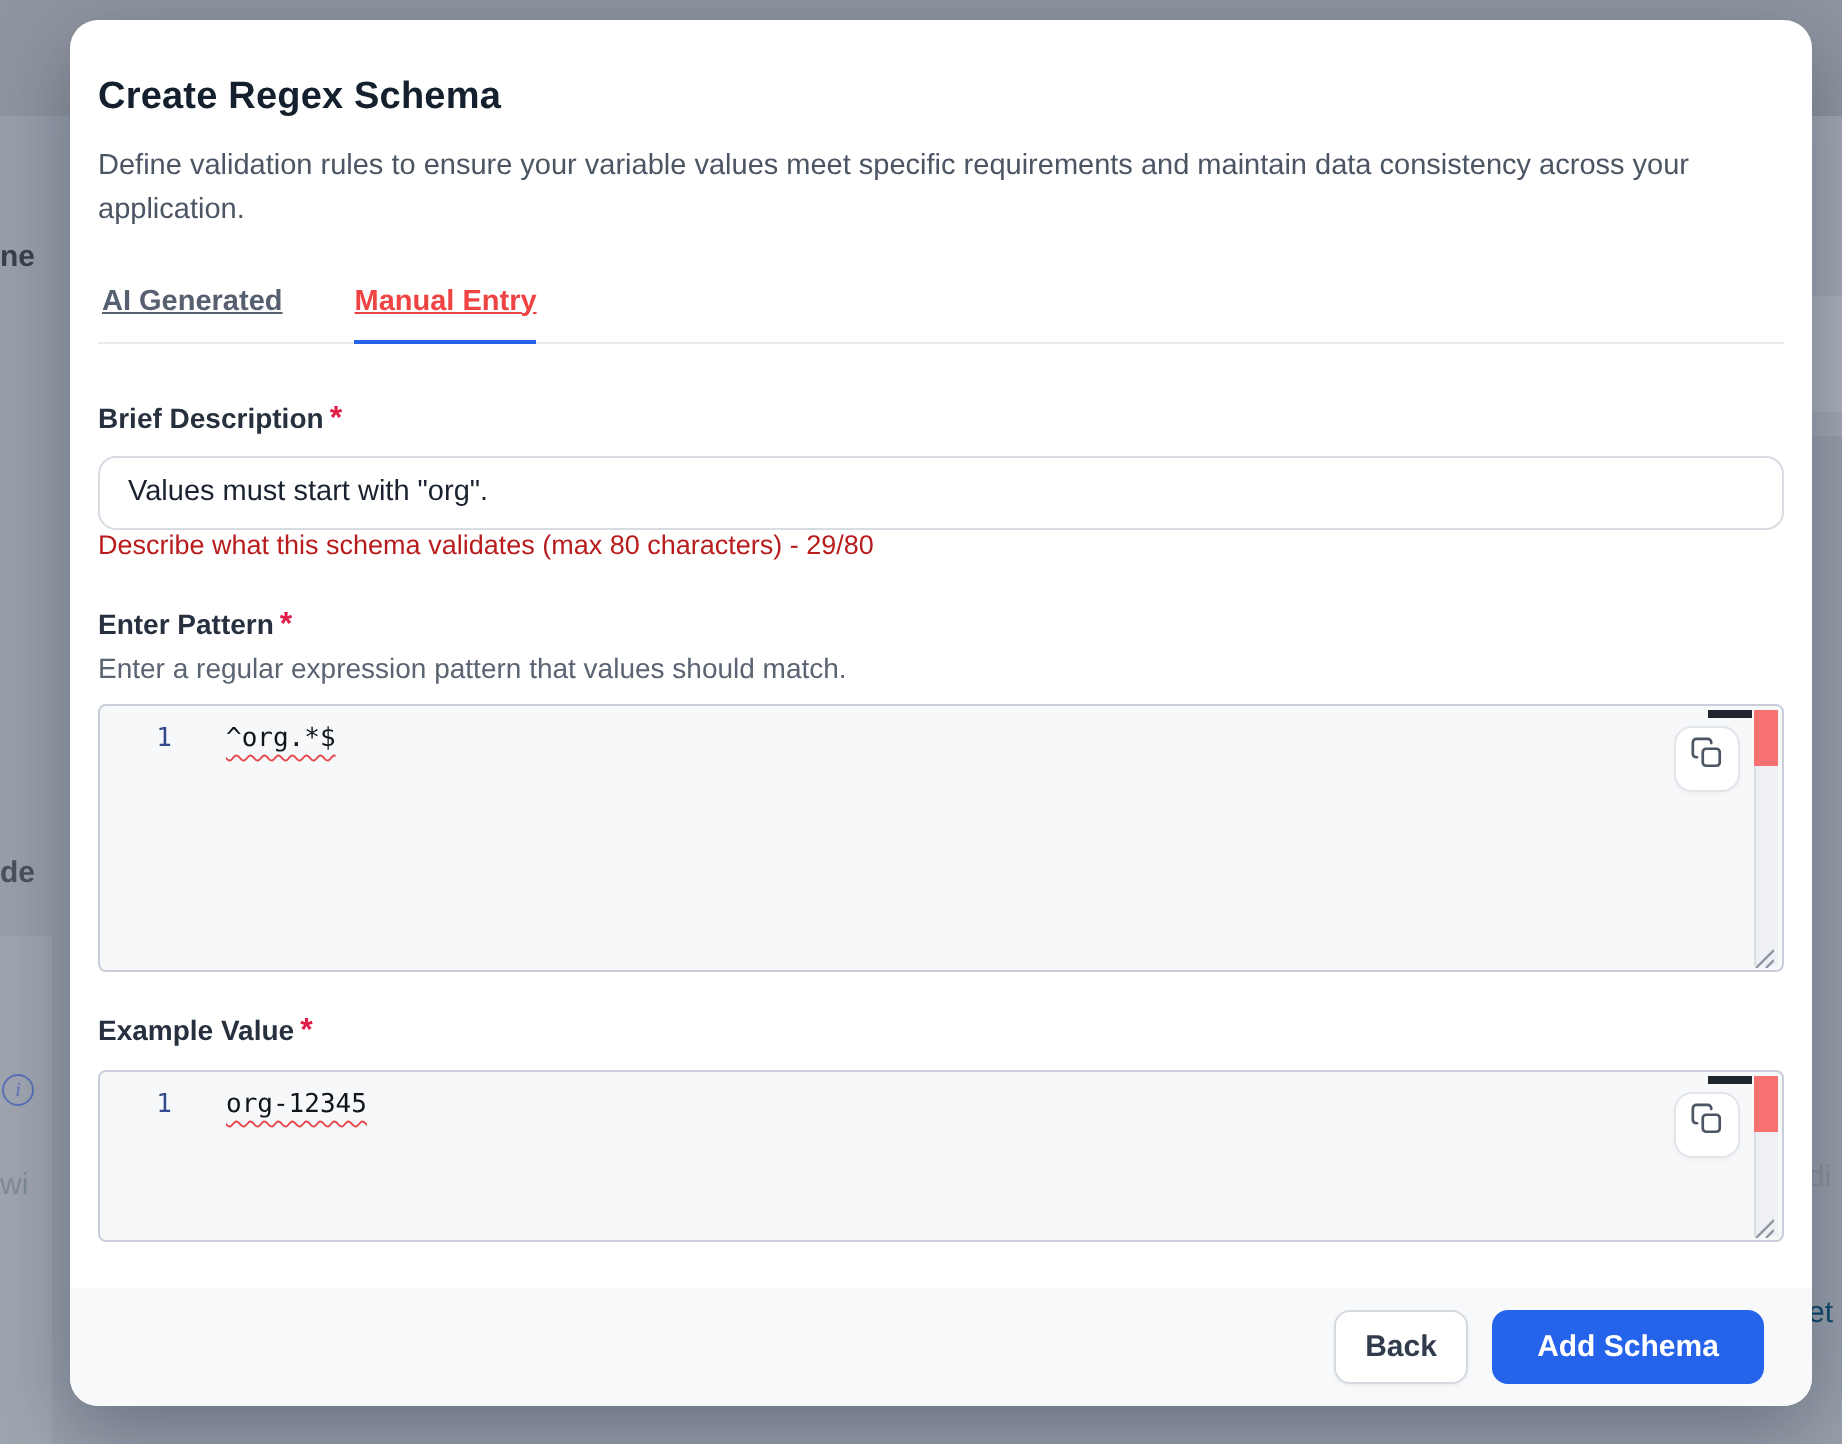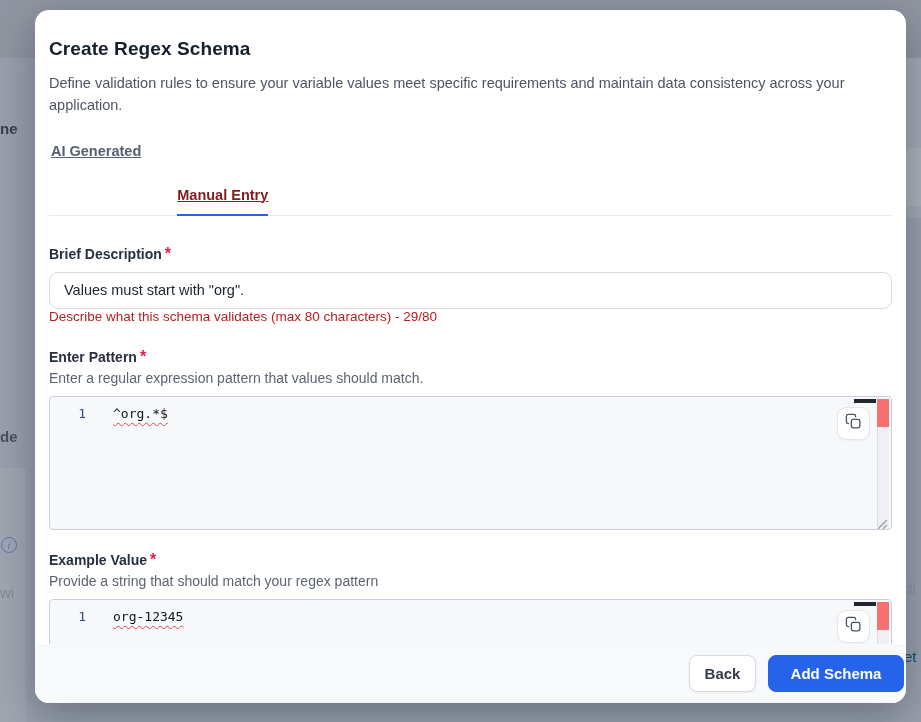--- a/index.html
+++ b/index.html
@@ -24,21 +24,21 @@
   
   .modal { position:absolute; left:35px; top:10px; width:871px; height:693px; background:#ffffff; border-radius:14px; box-shadow:0 12px 40px rgba(15,23,42,0.35); padding:28px 14px 0 14px; }
 
   .modal-title { font-size:19px; font-weight:700; color:#15202e; letter-spacing:.1px; }
   .modal-desc { margin-top:13px; font-size:14.5px; line-height:1.5; color:#4c5564; max-width:818px; }
 
   
   .tabs { margin-top:26px; border-bottom:1px solid #e8eaef; display:flex; gap:36px; padding-left:2px; }
   .tab { font-size:14.5px; font-weight:600; padding-bottom:11px; cursor:pointer; border-bottom:2px solid transparent; margin-bottom:-1px;text-decoration:underline; }
   .tab.inactive { color:#566070; }
-  .tab.active { color:#7f1d1d; border-bottom-color:#2563eb;margin-top:44px; }
+  .tab.active { color:#ef4444; border-bottom-color:#2563eb; }
 
   
   .field-label { font-size:14px; font-weight:600; color:#27303f; }
   .req { color:#e11d48; margin-left:3px; font-weight:600; }
   .field-hint { font-size:14px; color:#5b6473; margin-top:4px; }
 
   .sec-brief { margin-top:29px; }
   .text-input { margin-top:9px; width:843px; height:37px; border:1px solid #d7dbe2; border-radius:9px; background:#fff; font-size:14.5px; color:#1a2230; padding:0 14px; font-family:"Liberation Sans", sans-serif; outline:none; display:block; }
   .helper { font-size:13.5px; color:#b91c1c; margin-top:0; }
 
@@ -53,21 +53,21 @@
   .gutter { width:36px; text-align:right; color:#33498c; flex:none; user-select:none; }
   .code-cell { padding-left:27px; }
   .code-text { color:#111418; text-decoration:underline wavy #e5484d 1px; text-underline-offset:4px; text-decoration-skip-ink:none; white-space:pre; }
   .scroll-track { position:absolute; top:2px; bottom:2px; right:2px; width:12px; background:#eef0f4; border-left:1px solid #dadde3; }
   .lint-marker { position:absolute; top:2px; right:2px; width:12px; height:28px; background:#f87171; }
   .ruler-dark { position:absolute; top:2px; right:15px; width:22px; height:4px; background:#20262e; }
   .copy-btn { position:absolute; top:10px; right:21px; width:33px; height:33px; background:#fff; border:1px solid #e2e5ea; border-radius:9px; display:flex; align-items:center; justify-content:center; cursor:pointer; box-shadow:0 1px 2px rgba(0,0,0,0.04); }
   .resize-grip { position:absolute; right:4px; bottom:3px; width:11px; height:11px; }
 
   
-  .modal-footer { position:absolute; left:0; right:0; bottom:0; height:59px; background:#f8f9fb; border-radius:0 0 14px 14px; display:flex; justify-content:flex-end; align-items:center; gap:12px; padding-right:2px; }
+  .modal-footer { position:absolute; left:0; right:0; bottom:0; height:59px; background:#f8f9fb; border-radius:0 0 14px 14px; display:flex; justify-content:flex-end; align-items:center; gap:12px; padding-right:24px; }
   .btn { height:37px; border-radius:8px; font-size:15px; font-weight:600; font-family:"Liberation Sans", sans-serif; cursor:pointer; display:flex; align-items:center; justify-content:center; }
   .btn-back { width:67px; background:#fff; border:1px solid #d5d9e0; color:#323c4d; box-shadow:0 1px 2px rgba(0,0,0,0.05); }
   .btn-submit { width:136px; background:#2563eb; border:1px solid #2563eb; color:#fff; }
 </style>
 </head>
 <body>
 
 <div class="backdrop">
   <div class="bd-band-top"></div>
   <div class="bd-panel-right"></div>
@@ -128,21 +128,20 @@
           <line x1="7" y1="11" x2="11" y2="7"></line>
         </svg>
       </div>
     </div>
   </div>
 
   <div class="sec-example">
     <div>
       <span class="field-label">Example Value</span><span class="req">*</span>
     </div>
-    <div class="field-hint">Provide a string that should match your regex pattern</div>
 
     <div class="editor short">
       <div class="ed-line">
         <span class="gutter">1</span>
         <span class="code-cell"><span class="code-text">org-12345</span></span>
       </div>
       <div class="scroll-track"></div>
       <div class="ruler-dark"></div>
       <div class="lint-marker"></div>
       <div class="copy-btn">

